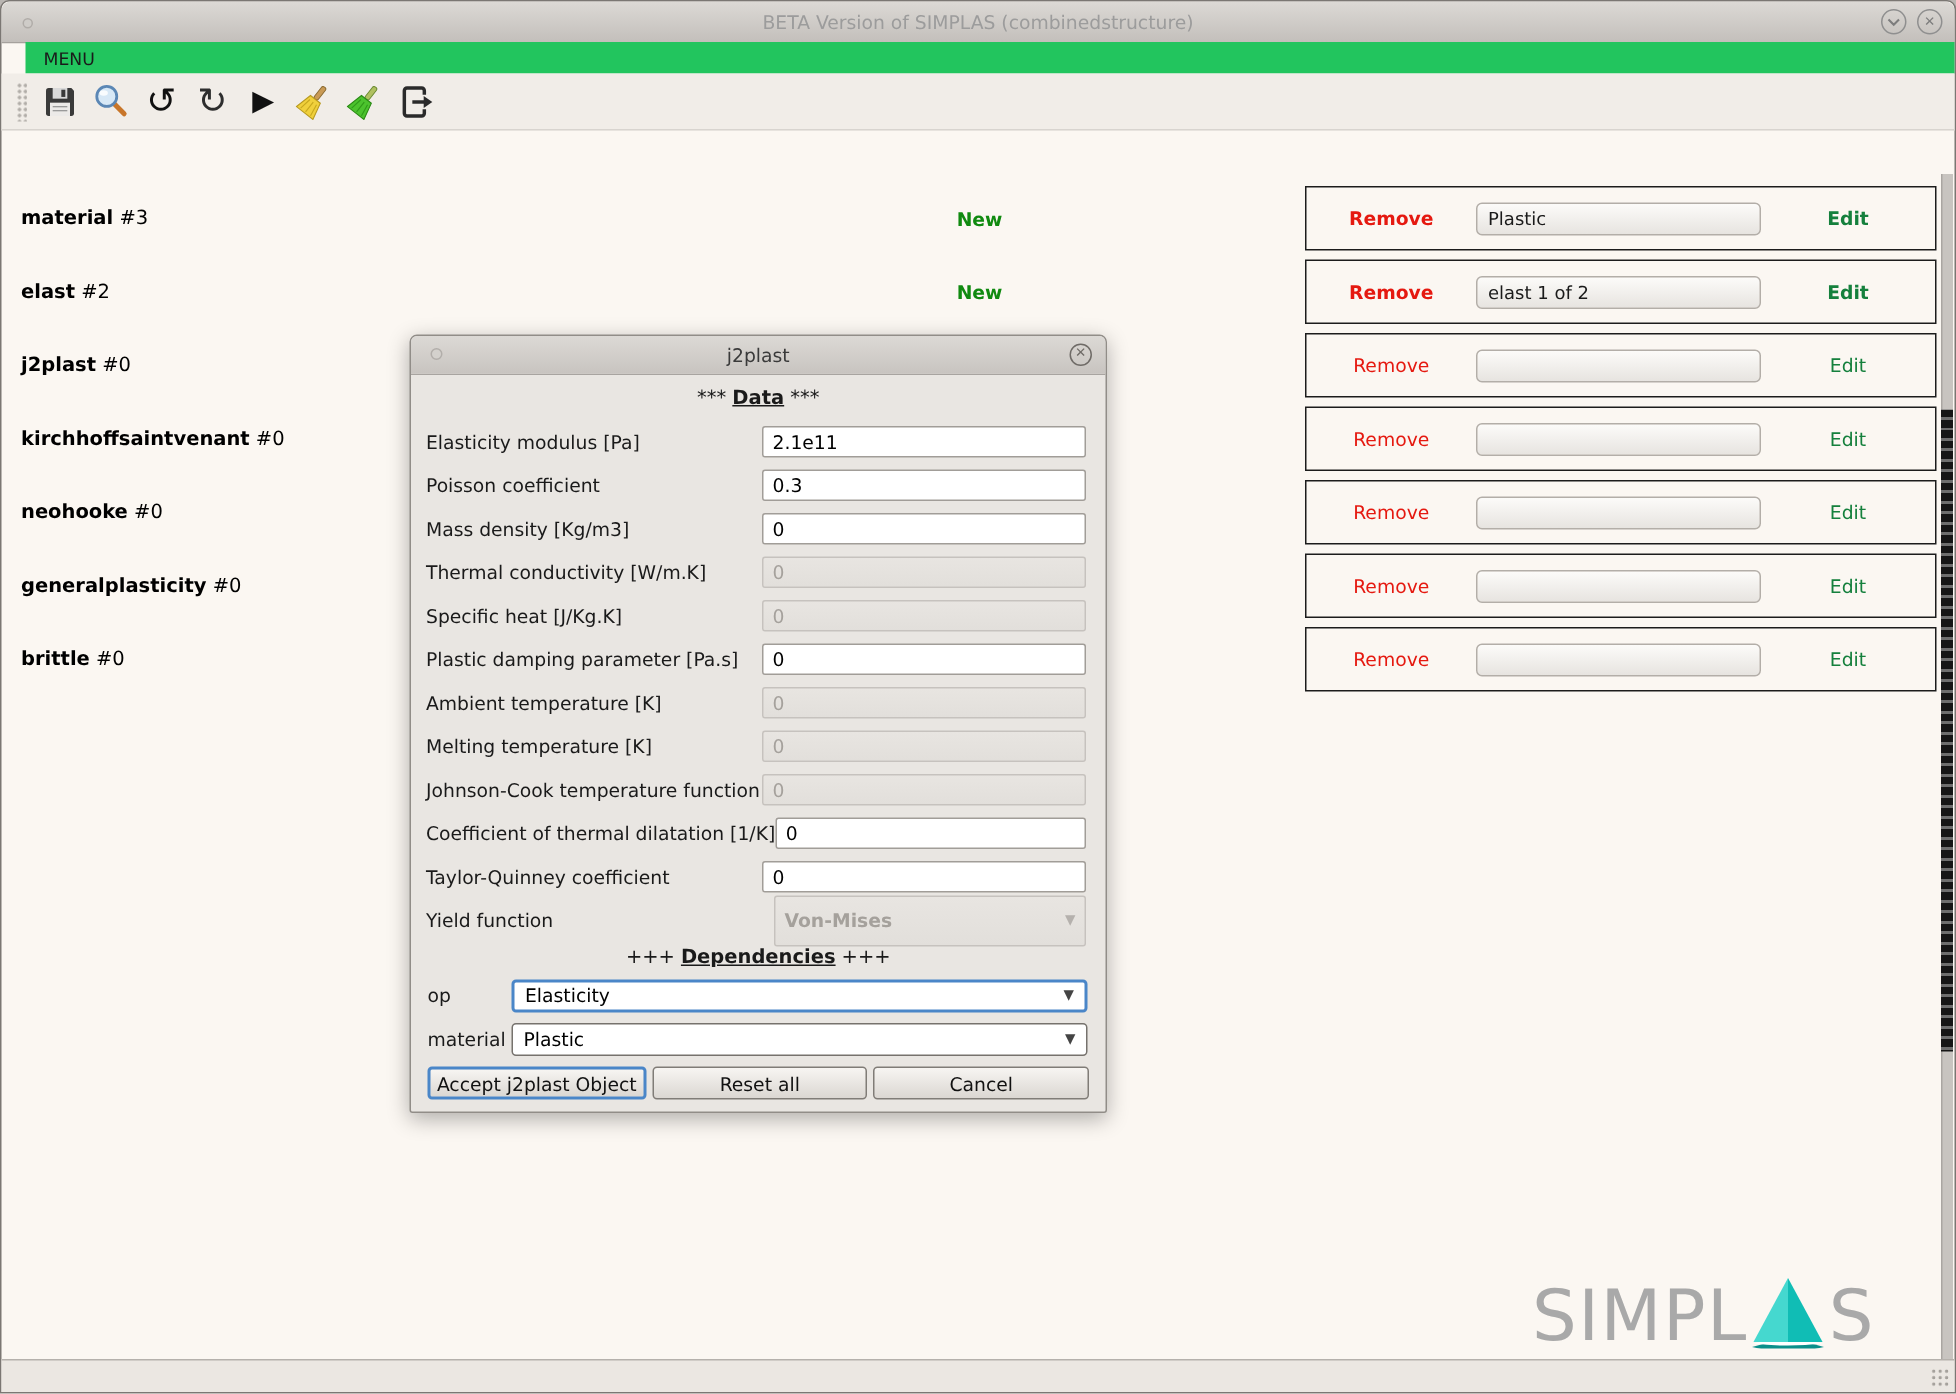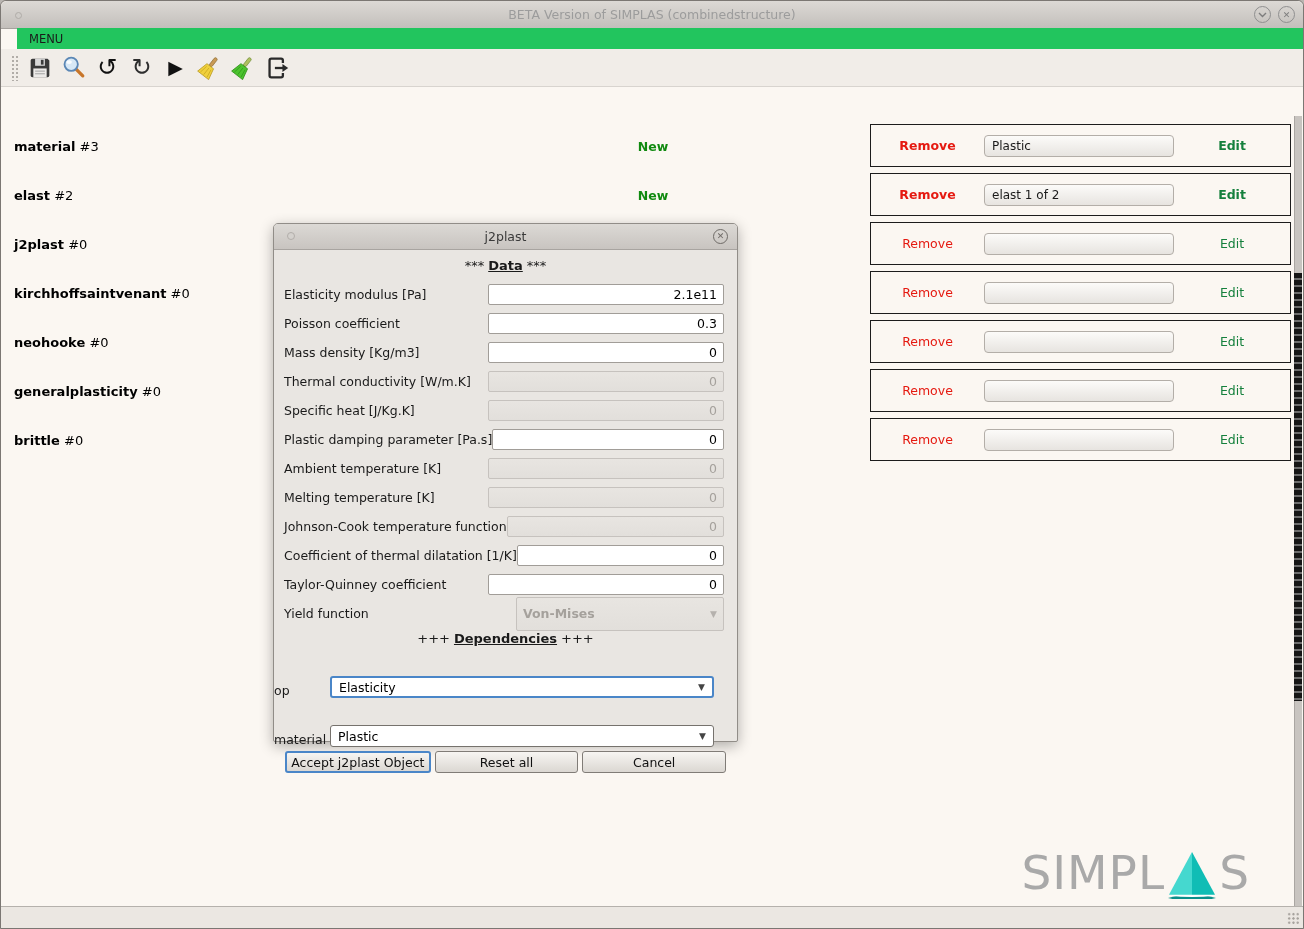--- a/index.html
+++ b/index.html
@@ -39,43 +39,43 @@
   .remove-btn{width:113px;text-align:center;color:#e51910;font-size:12.5px;cursor:default;}
   .edit-btn{flex:1;text-align:center;color:#15803d;font-size:12.5px;cursor:default;}
   [data-weight="bold"]{font-weight:bold;}
   .row-input{width:190px;height:22px;box-sizing:border-box;border:1px solid #b3aea8;border-radius:4px;background:linear-gradient(#fcfbf9,#e7e4e0);font-size:12px;padding:0 7px;font-family:inherit;color:#1a1a1a;}
 
   
   .scroll-track{position:absolute;right:0;top:0;width:8px;height:791px;background:#c8c4c0;border-left:1px solid #aaa6a2;box-sizing:border-box;}
   .scroll-thumb{position:absolute;right:0;top:157px;width:8px;height:428px;background:repeating-linear-gradient(180deg,#161616 0 5px,#6e6e6e 5px 7px);}
 
   
-  .logo{position:absolute;right:52px;bottom:8px;display:flex;align-items:flex-start;color:#a9a9a9;font-size:47px;line-height:0.92;letter-spacing:1px;user-select:none;}
+  .logo{position:absolute;right:52px;bottom:8px;display:flex;align-items:flex-end;color:#a9a9a9;font-size:47px;line-height:0.92;letter-spacing:1px;user-select:none;}
   .logo svg{margin:0 2px;}
 
   
   .statusbar{position:absolute;left:0;right:0;bottom:0;height:21px;background:#ebe7e2;border-top:1px solid #b5b1ac;}
   .resize-grip{position:absolute;right:3px;bottom:3px;width:13px;height:13px;background-image:radial-gradient(#a5a19c 1px,transparent 1.3px);background-size:4.3px 4.3px;}
 
   
   .dialog{position:absolute;left:272px;top:222px;width:465px;height:519px;box-sizing:border-box;background:#e9e6e2;border:1px solid #918d88;border-radius:5px 5px 2px 2px;box-shadow:0 4px 14px rgba(0,0,0,.30);z-index:10;}
   .dlg-title{height:25px;background:linear-gradient(#dcd9d5,#c8c4c0);border-bottom:1px solid #a8a4a0;border-radius:4px 4px 0 0;position:relative;}
   .dlg-title-text{line-height:25px;text-align:center;font-size:12.5px;color:#3a3a3a;}
   .dlg-dot{position:absolute;left:13px;top:8px;width:8px;height:8px;border-radius:50%;background:#d4d1cd;border:1px solid #b2aeaa;box-sizing:border-box;}
   .dlg-close{position:absolute;right:9px;top:5px;width:15px;height:15px;border:1px solid #6f6b67;border-radius:50%;color:#6f6b67;font-size:9px;line-height:13px;text-align:center;box-sizing:border-box;}
   .sec-header{height:30px;display:flex;align-items:center;justify-content:center;font-size:13px;color:#1a1a1a;}
   .sec-header.dep{height:21px;}
   .sec-header .hdr-label{font-weight:bold;text-decoration:underline;margin:0 4px;}
   .f-row{height:29px;display:flex;align-items:center;justify-content:space-between;padding:0 13px 0 10px;}
   .f-label{font-size:12.5px;color:#1a1a1a;white-space:nowrap;}
-  .dlg-input{width:236px;height:21px;box-sizing:border-box;border:1px solid #a19d98;border-radius:2px;background:#fff;font-size:12.5px;padding:0 6px;font-family:inherit;color:#000;text-align:right;}
+  .dlg-input{width:216px;height:21px;box-sizing:border-box;border:1px solid #a19d98;border-radius:2px;background:#fff;font-size:12.5px;padding:0 6px;font-family:inherit;color:#000;}
   .dlg-input[data-state="disabled"]{background:linear-gradient(#e8e5e1,#e2dfdb);border-color:#c6c2be;color:#a5a19c;}
   .dlg-select{width:208px;height:21px;box-sizing:border-box;border:1px solid #c6c2be;border-radius:2px;background:linear-gradient(#e8e5e1,#e2dfdb);color:#a5a19c;display:flex;align-items:center;justify-content:space-between;padding:16px 6px;font-size:12.5px;font-weight:bold;}
   .sel-arrow{color:#b5b1ad;font-size:9px;}
-  .dep-row{height:29px;display:flex;align-items:flex-end;margin-top:20px;}
+  .dep-row{height:29px;display:flex;align-items:center;padding-left:11px;}
   .dep-label{width:56px;font-size:12.5px;color:#1a1a1a;}
   .dep-combo{width:384px;height:22px;box-sizing:border-box;border:1px solid #76726d;border-radius:3px;background:#fff;display:flex;align-items:center;justify-content:space-between;padding:0 7px;font-size:12.5px;color:#000;}
   .dep-combo[data-focus="true"]{border:2px solid #4a86c8;}
   .dep-combo .sel-arrow{color:#444;}
   .btn-row{height:22px;display:flex;gap:4px;padding:0 11px;margin-top:4px;}
   .btn{flex:1;height:22px;box-sizing:border-box;border:1px solid #807c77;border-radius:3px;background:linear-gradient(#f7f5f2,#dbd7d2);font-size:12.5px;color:#111;display:flex;align-items:center;justify-content:center;white-space:nowrap;}
   .btn[data-focus="true"]{border:2px solid #4a86c8;}
 </style>
 </head>
 <body>

